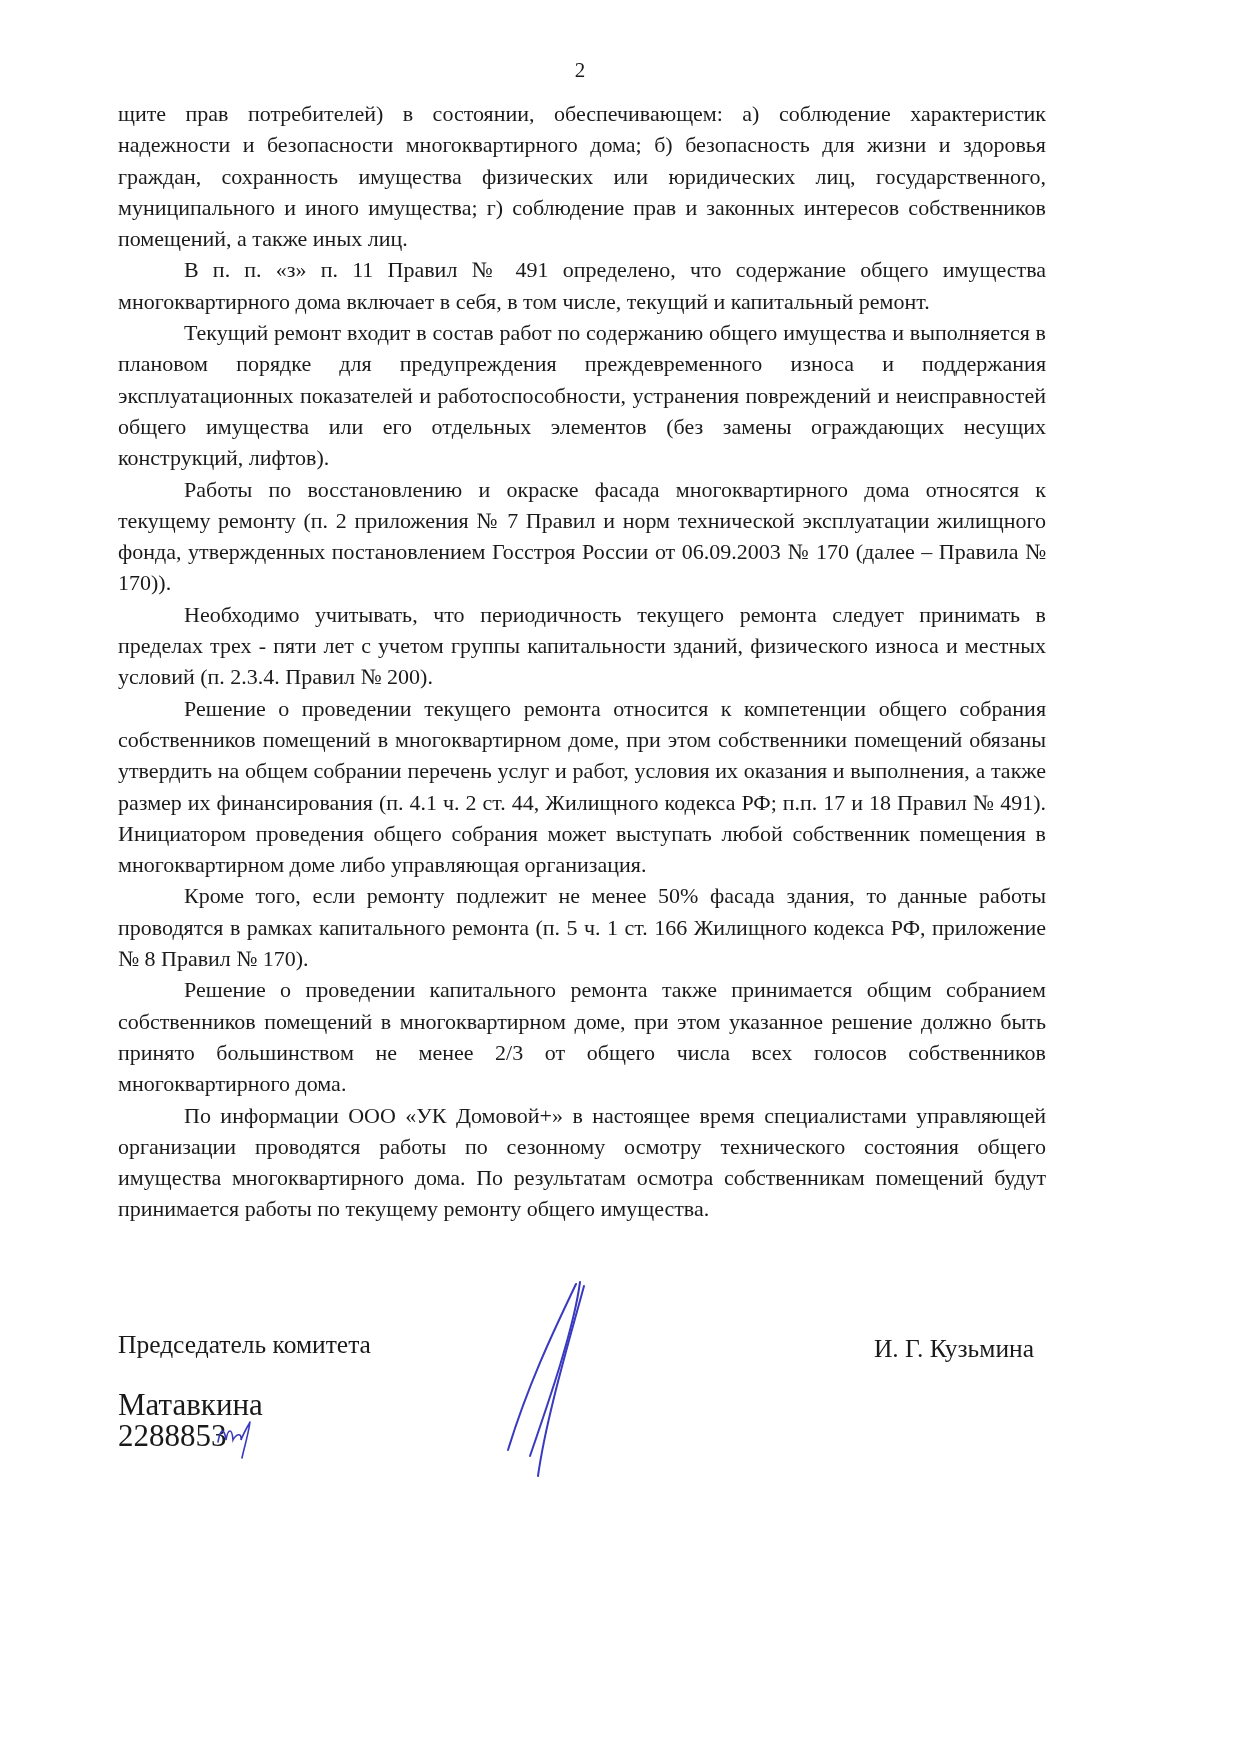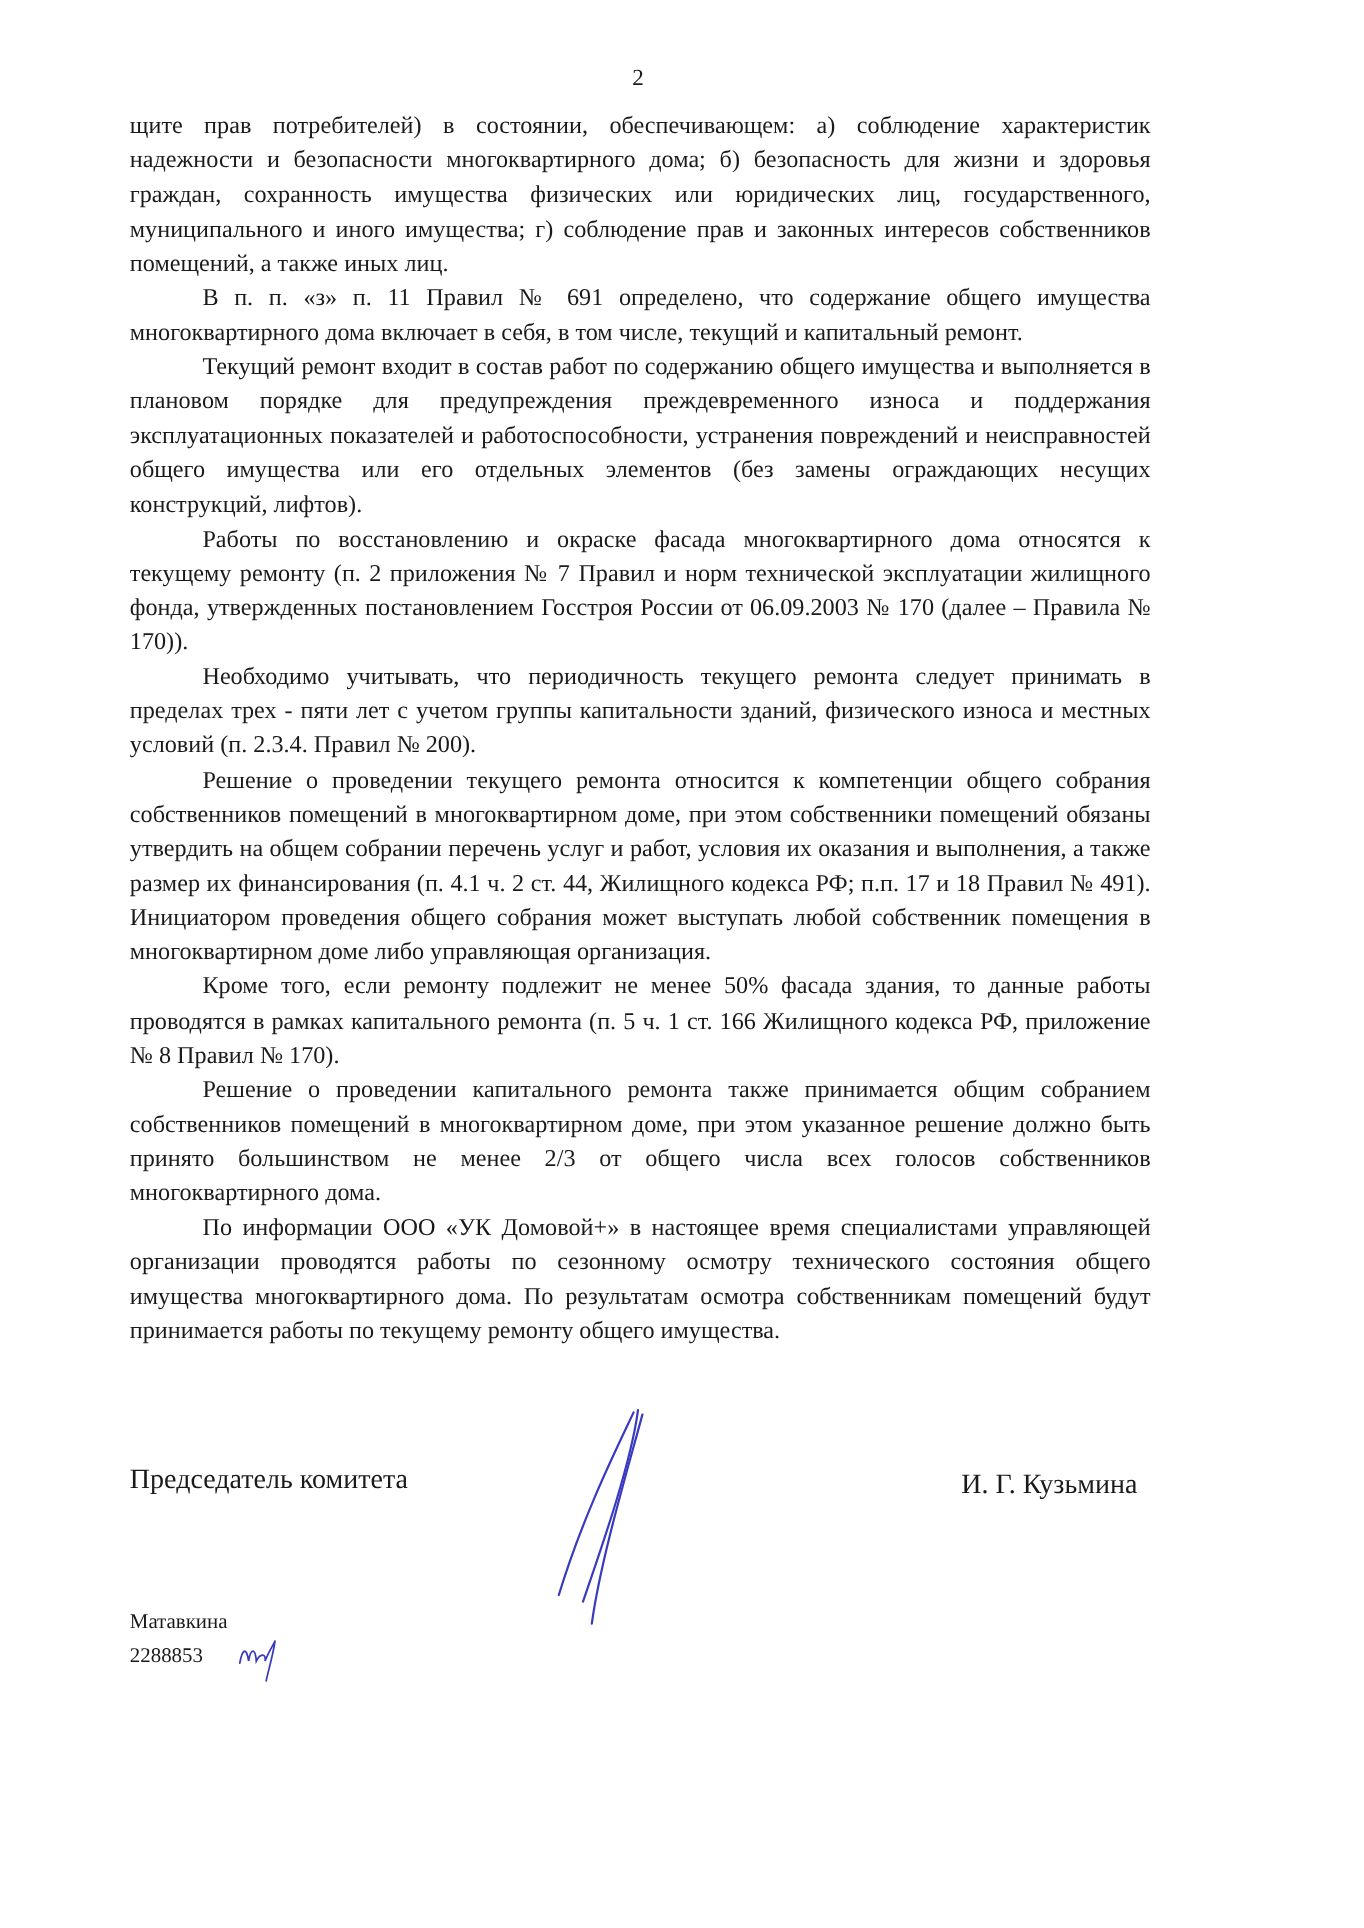--- a/index.html
+++ b/index.html
@@ -58,44 +58,44 @@
     right: 12px;
     top: 4px;
   }
   .signature-svg {
     position: absolute;
     left: 500px;
     top: 1278px;
   }
   .executor {
     position: absolute;
-    top: 1459px;
+    top: 1389px;
     left: 118px;
-    font-size: 19px;
+    font-size: 31px;
     line-height: 31px;
   }
   .executor-phone-row {
     position: relative;
   }
   .initials-svg {
     position: absolute;
     left: 96px;
     top: -4px;
   }
 </style>
 </head>
 <body>
 
 <div>
 
   <div class="page-number">2</div>
 
   <div class="body-text">
     <p class="para first">щите прав потребителей) в состоянии, обеспечивающем: а) соблюдение характе­ристик надежности и безопасности многоквартирного дома; б) безопасность для жизни и здоровья граждан, сохранность имущества физических или юридических лиц, государственного, муниципального и иного имущества; г) соблюдение прав и законных интересов собственников помещений, а также иных лиц.</p>
-    <p class="para">В п. п. «з» п. 11 Правил № 691 определено, что содержание общего имуще­ства многоквартирного дома включает в себя, в том числе, текущий и капитальный ремонт.</p>
+    <p class="para">В п. п. «з» п. 11 Правил № 491 определено, что содержание общего имуще­ства многоквартирного дома включает в себя, в том числе, текущий и капитальный ремонт.</p>
     <p class="para">Текущий ремонт входит в состав работ по содержанию общего имущества и выполняется в плановом порядке для предупреждения преждевременного износа и поддержания эксплуатационных показателей и работоспособности, устранения повреждений и неисправностей общего имущества или его отдельных элементов (без замены ограждающих несущих конструкций, лифтов).</p>
     <p class="para">Работы по восстановлению и окраске фасада многоквартирного дома отно­сятся к текущему ремонту (п. 2 приложения № 7 Правил и норм технической эксплуатации жилищного фонда, утвержденных постановлением Госстроя России от 06.09.2003 № 170 (далее – Правила № 170)).</p>
     <p class="para">Необходимо учитывать, что периодичность текущего ремонта следует при­нимать в пределах трех - пяти лет с учетом группы капитальности зданий, физического износа и местных условий (п. 2.3.4. Правил № 200).</p>
     <p class="para">Решение о проведении текущего ремонта относится к компетенции общего собрания собственников помещений в многоквартирном доме, при этом соб­ственники помещений обязаны утвердить на общем собрании перечень услуг и работ, условия их оказания и выполнения, а также размер их финансирования (п. 4.1 ч. 2 ст. 44, Жилищного кодекса РФ; п.п. 17 и 18 Правил № 491). Инициатором проведения общего собрания может выступать любой собственник помещения в многоквартирном доме либо управляющая организация.</p>
     <p class="para">Кроме того, если ремонту подлежит не менее 50% фасада здания, то данные работы проводятся в рамках капитального ремонта (п. 5 ч. 1 ст. 166 Жилищного кодекса РФ, приложение № 8 Правил № 170).</p>
     <p class="para">Решение о проведении капитального ремонта также принимается общим собранием собственников помещений в многоквартирном доме, при этом указан­ное решение должно быть принято большинством не менее 2/3 от общего числа всех голосов собственников многоквартирного дома.</p>
     <p class="para">По информации ООО «УК Домовой+» в настоящее время специалистами управляющей организации проводятся работы по сезонному осмотру техническо­го состояния общего имущества многоквартирного дома. По результатам осмотра собственникам помещений будут принимается работы по текущему ремонту об­щего имущества.</p>
   </div>
 
   <svg class="signature-svg" width="110" height="200" viewBox="0 0 110 200">

